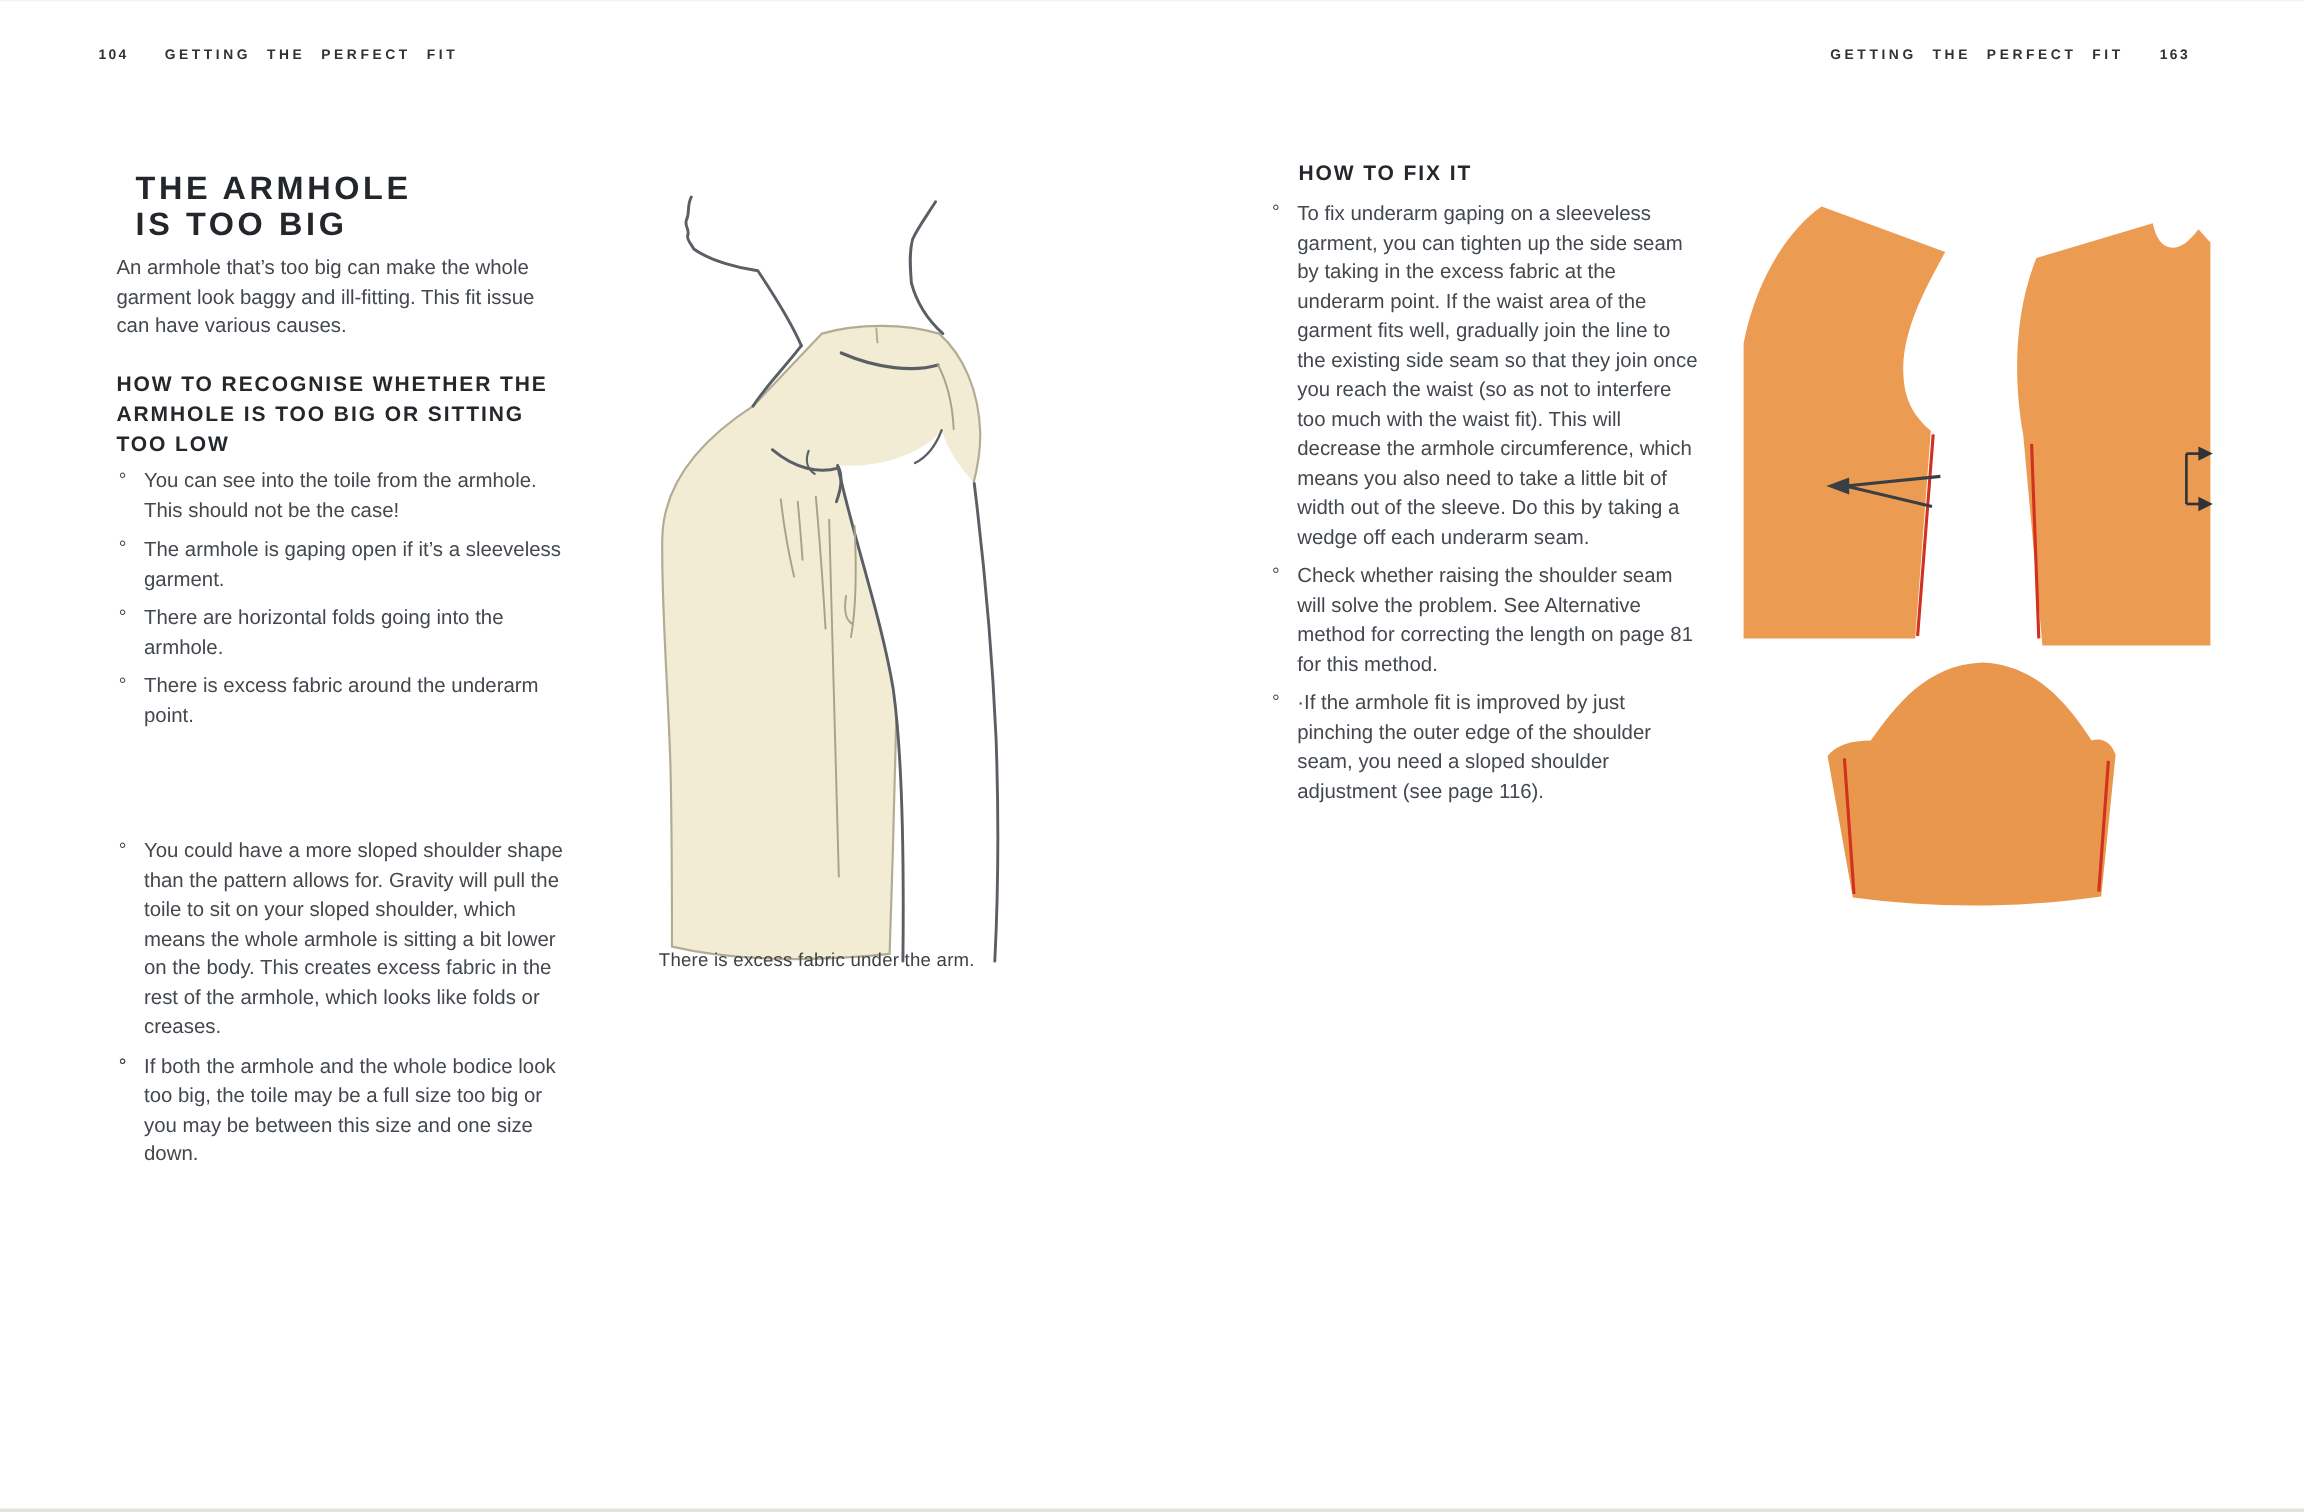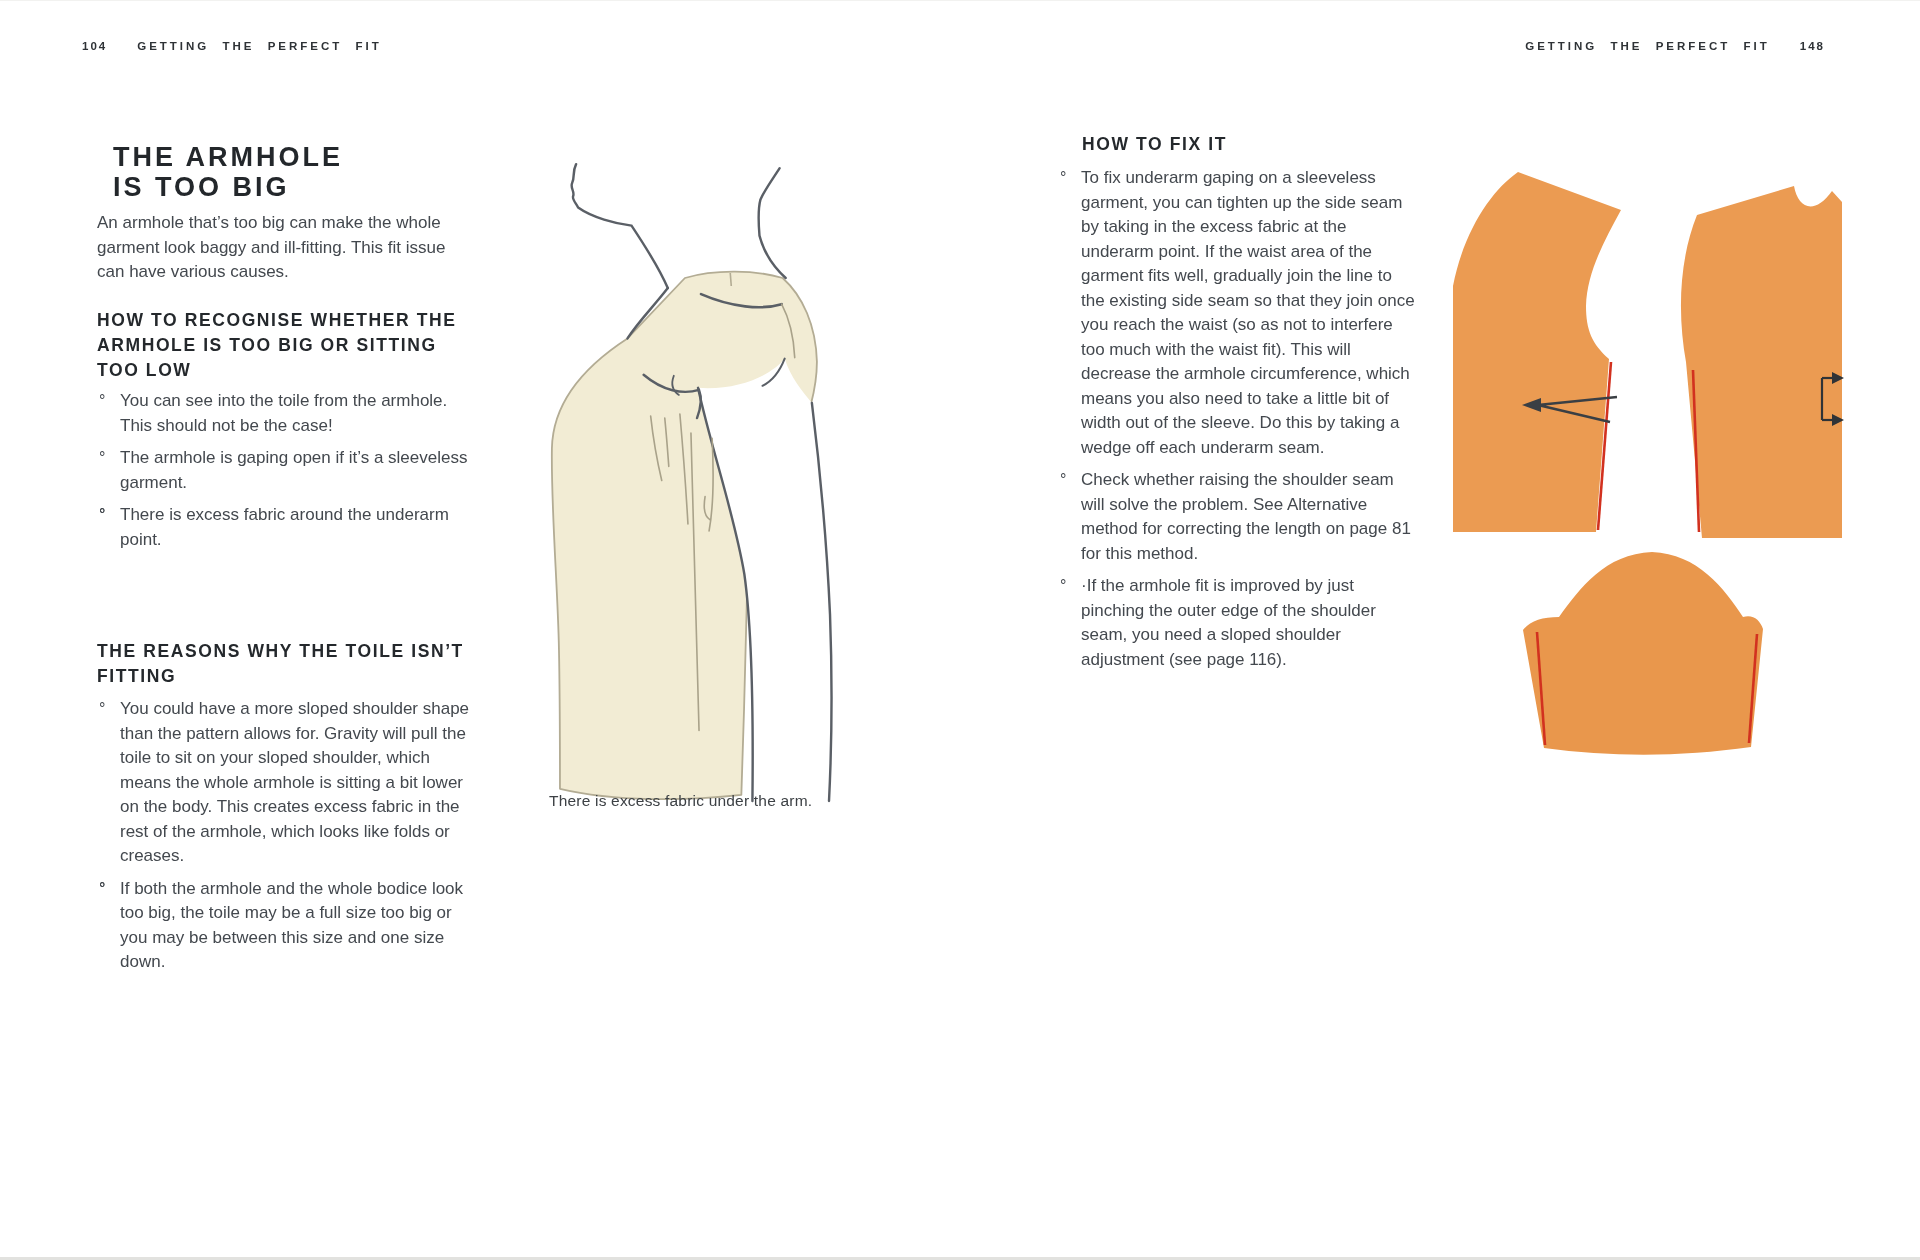--- a/index.html
+++ b/index.html
@@ -34,44 +34,41 @@
 </style>
 </head>
 <body>
 
 <div class="spread">
 
   <div class="runhead runhead-left">
     <span class="folio">104</span><span>GETTING THE PERFECT FIT</span>
   </div>
   <div class="runhead runhead-right">
-    <span>GETTING THE PERFECT FIT</span><span class="folio">148</span>
+    <span>GETTING THE PERFECT FIT</span><span class="folio">163</span>
   </div>
 
   <div class="col col-left" style="top:126px;">
     <h1><span>THE ARMHOLE</span><br>
         <span>IS TOO BIG</span></h1>
   </div>
 
   <div class="col col-left body-text" style="top:211px;">An armhole that’s too big can make the whole garment look baggy and ill-fitting. This fit issue can have various causes.</div>
 
   <div class="col col-left" style="top:308px;">
     <h2>HOW TO RECOGNISE WHETHER THE ARMHOLE IS TOO BIG OR SITTING TOO LOW</h2>
   </div>
 
   <ul class="bullets col col-left" style="top:389px;">
     <li><span class="mk">°</span><span>You can see into the toile from the armhole. This should not be the case!</span></li>
     <li><span class="mk">°</span><span>The armhole is gaping open if it’s a sleeveless garment.</span></li>
-    <li><span class="mk">°</span></li>
+    <li><span class="mk">°</span><span>There are horizontal folds going into the armhole.</span></li>
     <li><span class="mk">°</span><span>There is excess fabric around the underarm point.</span></li>
   </ul>
 
-  <div class="col col-left" style="top:639px;">
-    <h2>THE REASONS WHY THE TOILE ISN’T FITTING</h2>
-  </div>
 
   <ul class="bullets col col-left" style="top:697px;">
     <li><span class="mk">°</span><span>You could have a more sloped shoulder shape than the pattern allows for. Gravity will pull the toile to sit on your sloped shoulder, which means the whole armhole is sitting a bit lower on the body. This creates excess fabric in the rest of the armhole, which looks like folds or creases.</span></li>
     <li><span class="mk">°</span></li>
     <li><span class="mk">°</span><span>If both the armhole and the whole bodice look too big, the toile may be a full size too big or you may be between this size and one size down.</span></li>
   </ul>
 
   <div class="figure-wrap">
     <svg width="336" height="660" viewBox="0 0 330 655" fill="none">
 

